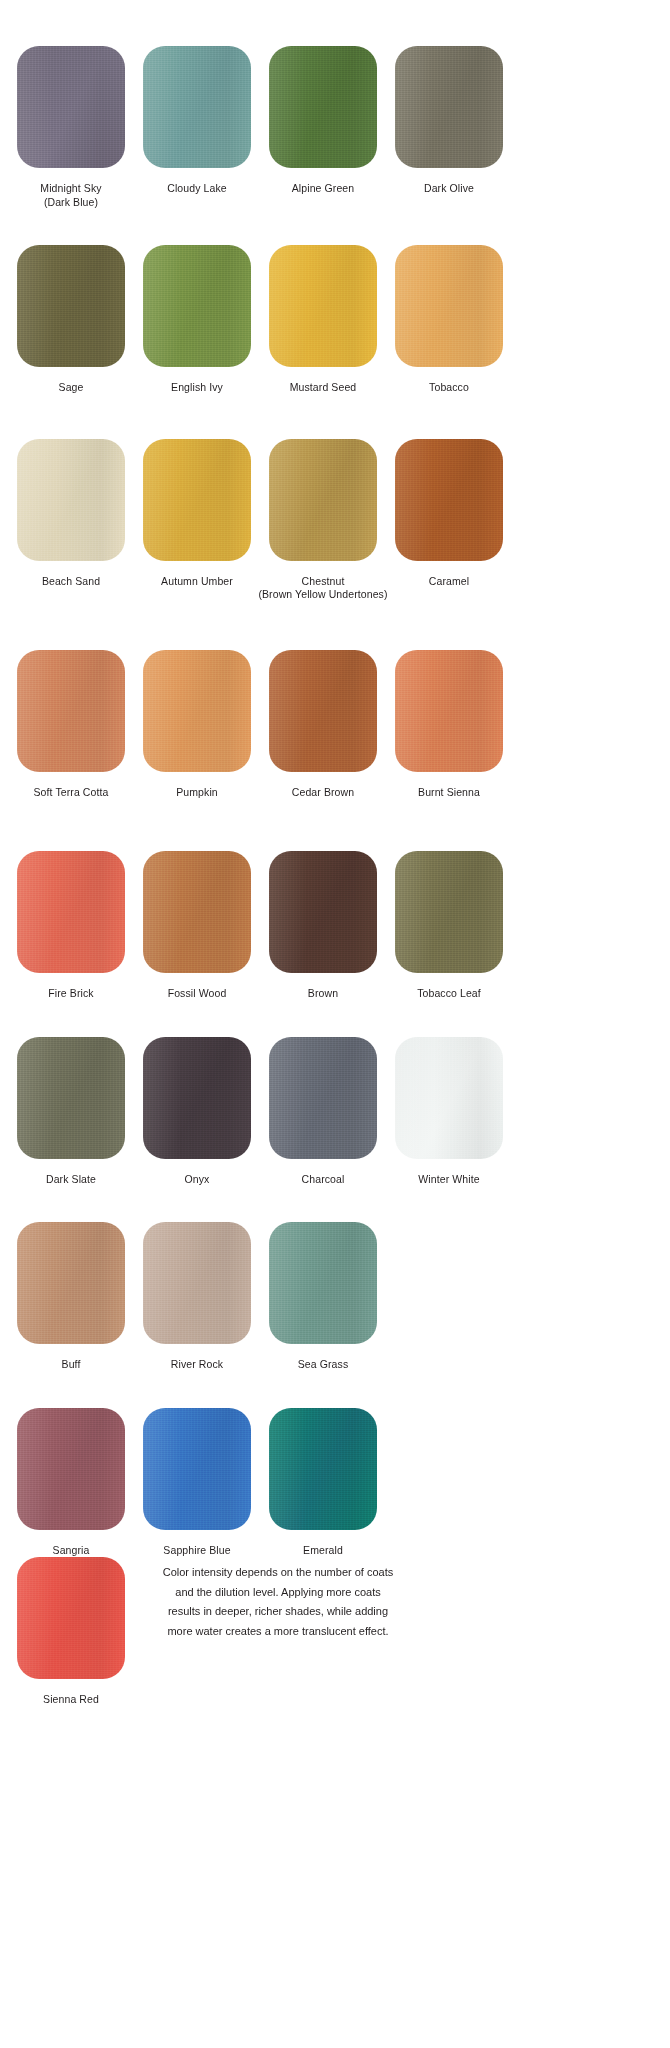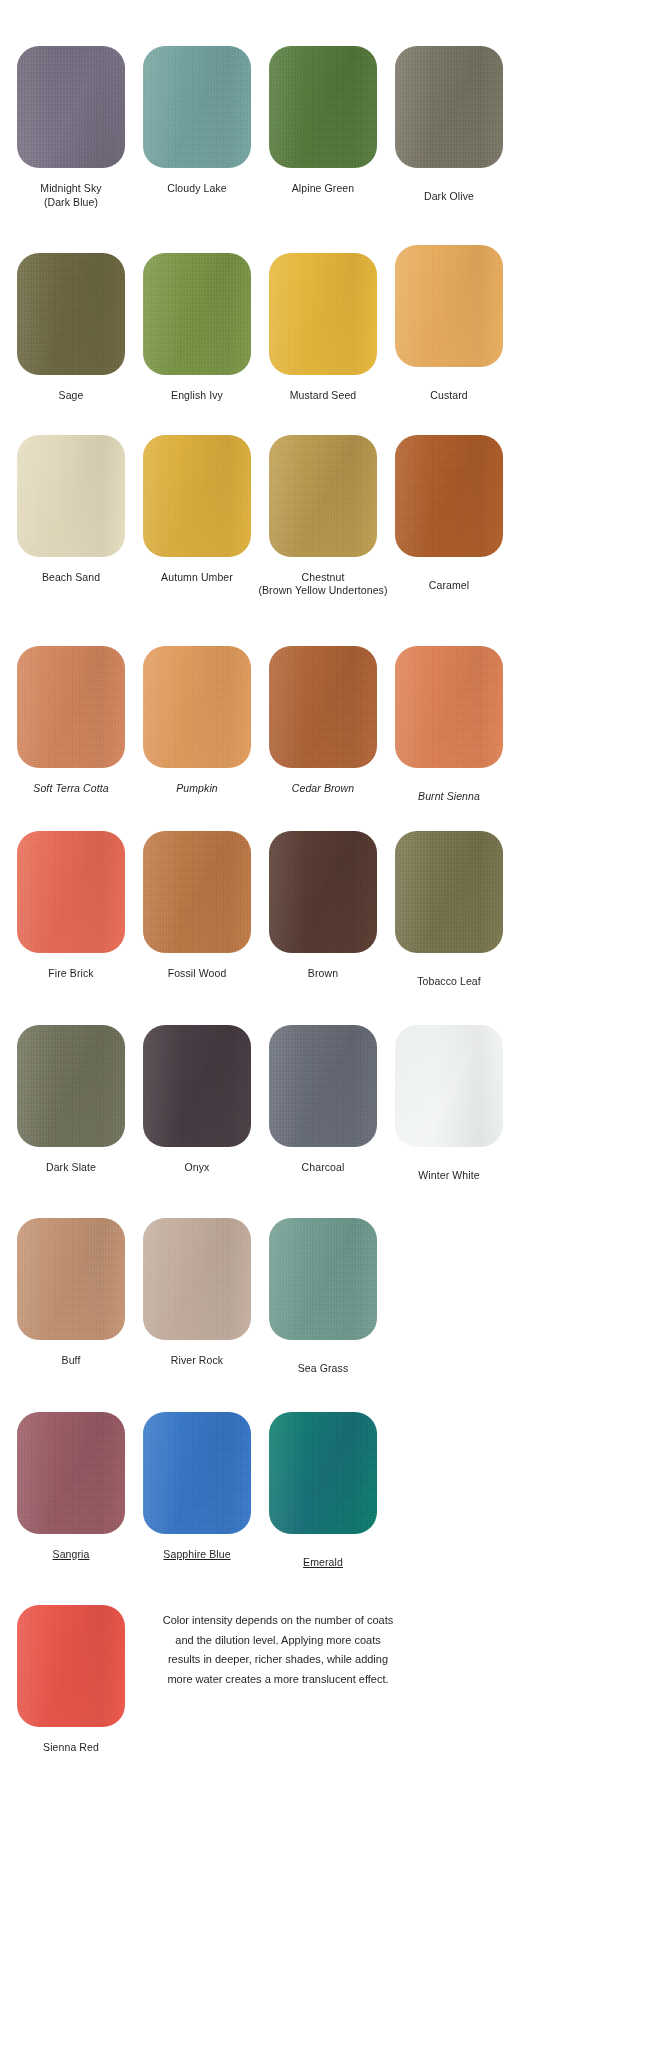--- a/index.html
+++ b/index.html
@@ -31,21 +31,21 @@
     width: 486px;
     margin-bottom: 0;
   }
   .cell {
     width: 108px;
     margin-right: 18px;
     display: flex;
     flex-direction: column;
     align-items: center;
   }
-  .cell:last-child { margin-right: 0; gap: 8px; }
+  .cell:last-child { margin-right: 0; }
 
   .swatch {
     width: 108px;
     height: 122px;
     border-radius: 22px;
     position: relative;
     overflow: hidden;
     background-color: #cccccc;
   }
   
@@ -123,21 +123,21 @@
           </div>
           <div class="label"><span>Alpine Green</span></div>
         </div>
         <div class="cell">
           <div class="swatch" style="background: linear-gradient(118deg, rgb(126, 122, 106) 0%, rgb(117, 113, 97) 52%, rgb(126, 122, 106) 100%);">
             <div class="sheen" style="background: linear-gradient(90deg, rgba(255, 255, 255, 0.1) 0%, rgba(255, 255, 255, 0) 35%, rgba(0, 0, 0, 0.05) 78%, rgba(0, 0, 0, 0) 100%);"></div>
           </div>
           <div class="label"><span>Dark Olive</span></div>
         </div>
       </div>
-      <div class="row" style="margin-bottom: 32px; align-items: flex-end;">
+      <div class="row" style="margin-bottom: 44px; align-items: flex-end;">
         <div class="cell">
           <div class="swatch" style="background: linear-gradient(118deg, rgb(112, 107, 68) 0%, rgb(106, 101, 64) 52%, rgb(112, 107, 68) 100%);">
             <div class="sheen" style="background: linear-gradient(90deg, rgba(255, 255, 255, 0.1) 0%, rgba(255, 255, 255, 0) 35%, rgba(0, 0, 0, 0.05) 78%, rgba(0, 0, 0, 0) 100%);"></div>
           </div>
           <div class="label"><span>Sage</span></div>
         </div>
         <div class="cell">
           <div class="swatch" style="background: linear-gradient(118deg, rgb(127, 154, 76) 0%, rgb(118, 145, 68) 52%, rgb(127, 154, 76) 100%);">
             <div class="sheen" style="background: linear-gradient(90deg, rgba(255, 255, 255, 0.1) 0%, rgba(255, 255, 255, 0) 35%, rgba(0, 0, 0, 0.05) 78%, rgba(0, 0, 0, 0) 100%);"></div>
           </div>
@@ -146,21 +146,21 @@
         <div class="cell">
           <div class="swatch" style="background: linear-gradient(118deg, rgb(232, 186, 63) 0%, rgb(224, 178, 58) 52%, rgb(232, 186, 63) 100%);">
             <div class="sheen" style="background: linear-gradient(90deg, rgba(255, 255, 255, 0.1) 0%, rgba(255, 255, 255, 0) 35%, rgba(0, 0, 0, 0.05) 78%, rgba(0, 0, 0, 0) 100%);"></div>
           </div>
           <div class="label"><span>Mustard Seed</span></div>
         </div>
         <div class="cell">
           <div class="swatch" style="background: linear-gradient(118deg, rgb(233, 176, 99) 0%, rgb(227, 168, 92) 52%, rgb(233, 176, 99) 100%);">
             <div class="sheen" style="background: linear-gradient(90deg, rgba(255, 255, 255, 0.1) 0%, rgba(255, 255, 255, 0) 35%, rgba(0, 0, 0, 0.05) 78%, rgba(0, 0, 0, 0) 100%);"></div>
           </div>
-          <div class="label"><span>Custard</span></div>
+          <div class="label"><span>Tobacco</span></div>
         </div>
       </div>
       <div class="row" style="margin-bottom: 48px;">
         <div class="cell">
           <div class="swatch" style="background: linear-gradient(118deg, rgb(230, 221, 194) 0%, rgb(222, 213, 184) 52%, rgb(230, 221, 194) 100%);">
             <div class="sheen" style="background: linear-gradient(90deg, rgba(255, 255, 255, 0.1) 0%, rgba(255, 255, 255, 0) 35%, rgba(0, 0, 0, 0.05) 78%, rgba(0, 0, 0, 0) 100%);"></div>
           </div>
           <div class="label"><span>Beach Sand</span></div>
         </div>
         <div class="cell">
@@ -175,21 +175,21 @@
           </div>
           <div class="label"><span>Chestnut</span><span class="sub wide">(Brown Yellow Undertones)</span></div>
         </div>
         <div class="cell">
           <div class="swatch" style="background: linear-gradient(118deg, rgb(179, 98, 46) 0%, rgb(168, 90, 40) 52%, rgb(179, 98, 46) 100%);">
             <div class="sheen" style="background: linear-gradient(90deg, rgba(255, 255, 255, 0.1) 0%, rgba(255, 255, 255, 0) 35%, rgba(0, 0, 0, 0.05) 78%, rgba(0, 0, 0, 0) 100%);"></div>
           </div>
           <div class="label"><span>Caramel</span></div>
         </div>
       </div>
-      <div class="row" style="margin-bottom: 28px; font-style: italic;">
+      <div class="row" style="margin-bottom: 52px;">
         <div class="cell">
           <div class="swatch" style="background: linear-gradient(118deg, rgb(214, 138, 98) 0%, rgb(205, 130, 91) 52%, rgb(214, 138, 98) 100%);">
             <div class="sheen" style="background: linear-gradient(90deg, rgba(255, 255, 255, 0.1) 0%, rgba(255, 255, 255, 0) 35%, rgba(0, 0, 0, 0.05) 78%, rgba(0, 0, 0, 0) 100%);"></div>
           </div>
           <div class="label"><span>Soft Terra Cotta</span></div>
         </div>
         <div class="cell">
           <div class="swatch" style="background: linear-gradient(118deg, rgb(228, 159, 98) 0%, rgb(220, 151, 90) 52%, rgb(228, 159, 98) 100%);">
             <div class="sheen" style="background: linear-gradient(90deg, rgba(255, 255, 255, 0.1) 0%, rgba(255, 255, 255, 0) 35%, rgba(0, 0, 0, 0.05) 78%, rgba(0, 0, 0, 0) 100%);"></div>
           </div>
@@ -273,21 +273,21 @@
           </div>
           <div class="label"><span>River Rock</span></div>
         </div>
         <div class="cell">
           <div class="swatch" style="background: linear-gradient(118deg, rgb(119, 160, 149) 0%, rgb(110, 152, 141) 52%, rgb(119, 160, 149) 100%);">
             <div class="sheen" style="background: linear-gradient(90deg, rgba(255, 255, 255, 0.1) 0%, rgba(255, 255, 255, 0) 35%, rgba(0, 0, 0, 0.05) 78%, rgba(0, 0, 0, 0) 100%);"></div>
           </div>
           <div class="label"><span>Sea Grass</span></div>
         </div>
       </div>
-      <div class="row" style="margin-bottom: 36px; text-decoration: underline;">
+      <div class="row" style="">
         <div class="cell">
           <div class="swatch" style="background: linear-gradient(118deg, rgb(158, 96, 104) 0%, rgb(148, 89, 98) 52%, rgb(158, 96, 104) 100%);">
             <div class="sheen" style="background: linear-gradient(90deg, rgba(255, 255, 255, 0.1) 0%, rgba(255, 255, 255, 0) 35%, rgba(0, 0, 0, 0.05) 78%, rgba(0, 0, 0, 0) 100%);"></div>
           </div>
           <div class="label"><span>Sangria</span></div>
         </div>
         <div class="cell">
           <div class="swatch" style="background: linear-gradient(118deg, rgb(61, 124, 201) 0%, rgb(54, 115, 193) 52%, rgb(61, 124, 201) 100%);">
             <div class="sheen" style="background: linear-gradient(90deg, rgba(255, 255, 255, 0.1) 0%, rgba(255, 255, 255, 0) 35%, rgba(0, 0, 0, 0.05) 78%, rgba(0, 0, 0, 0) 100%);"></div>
           </div>

